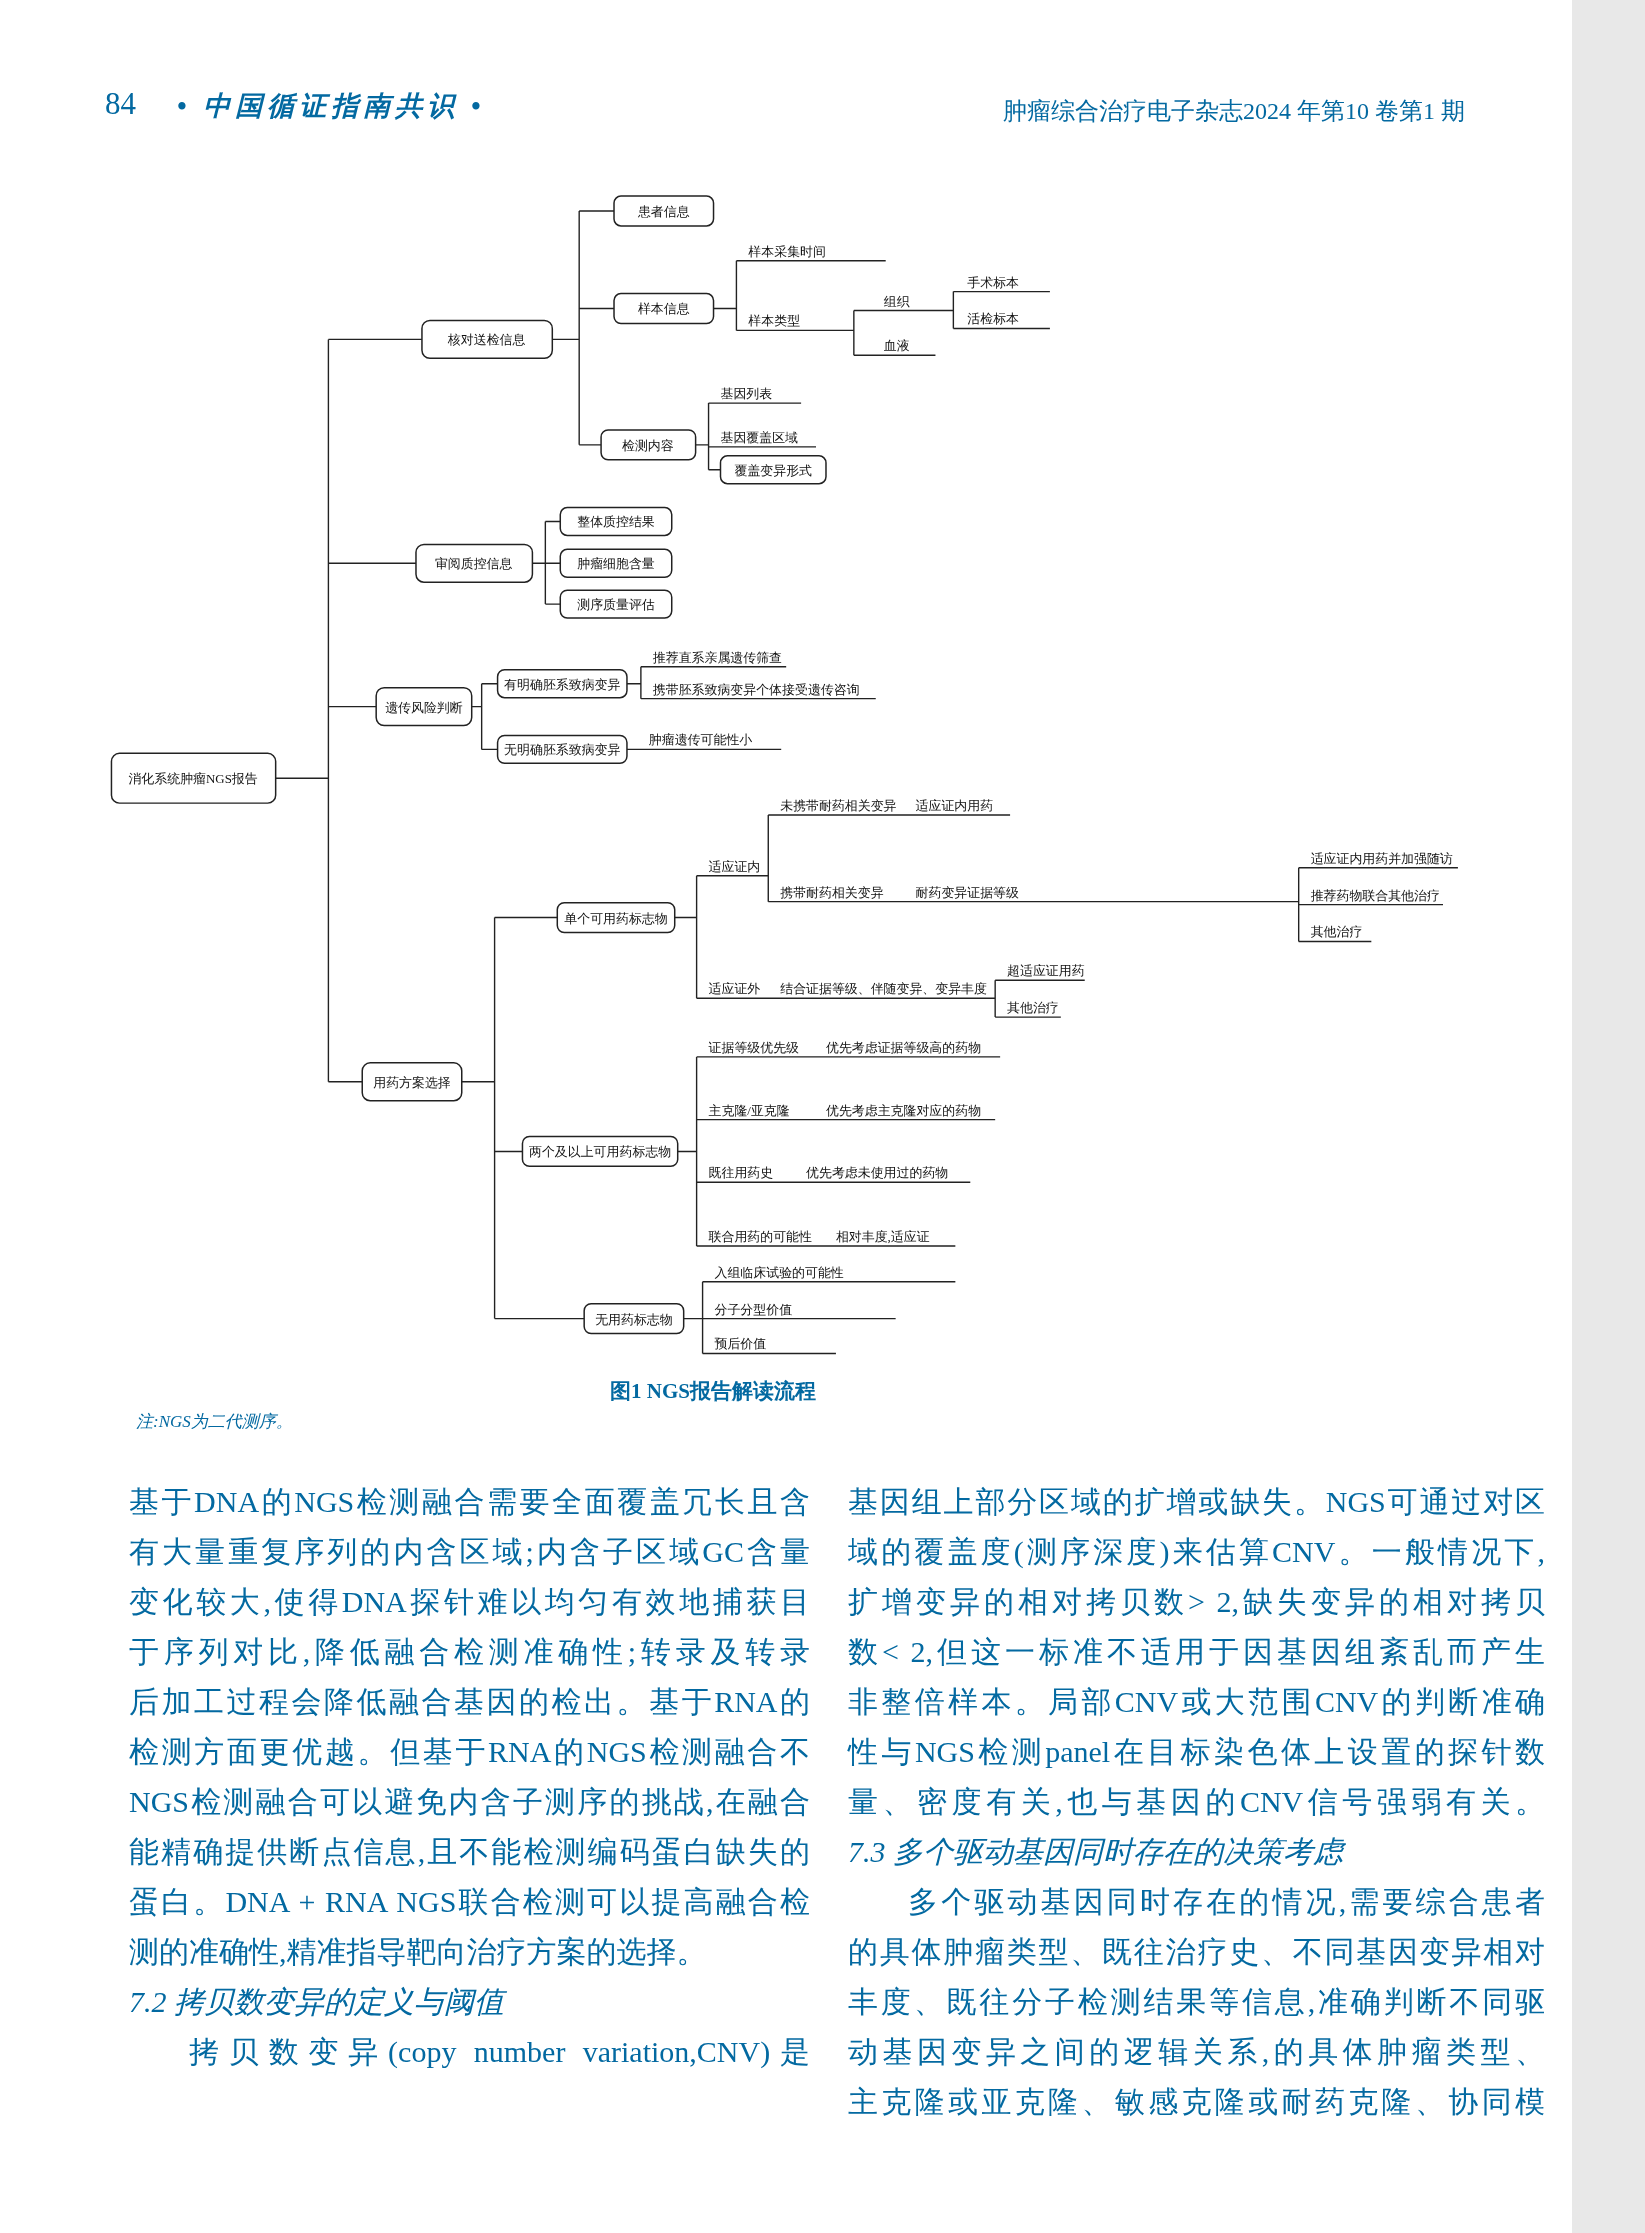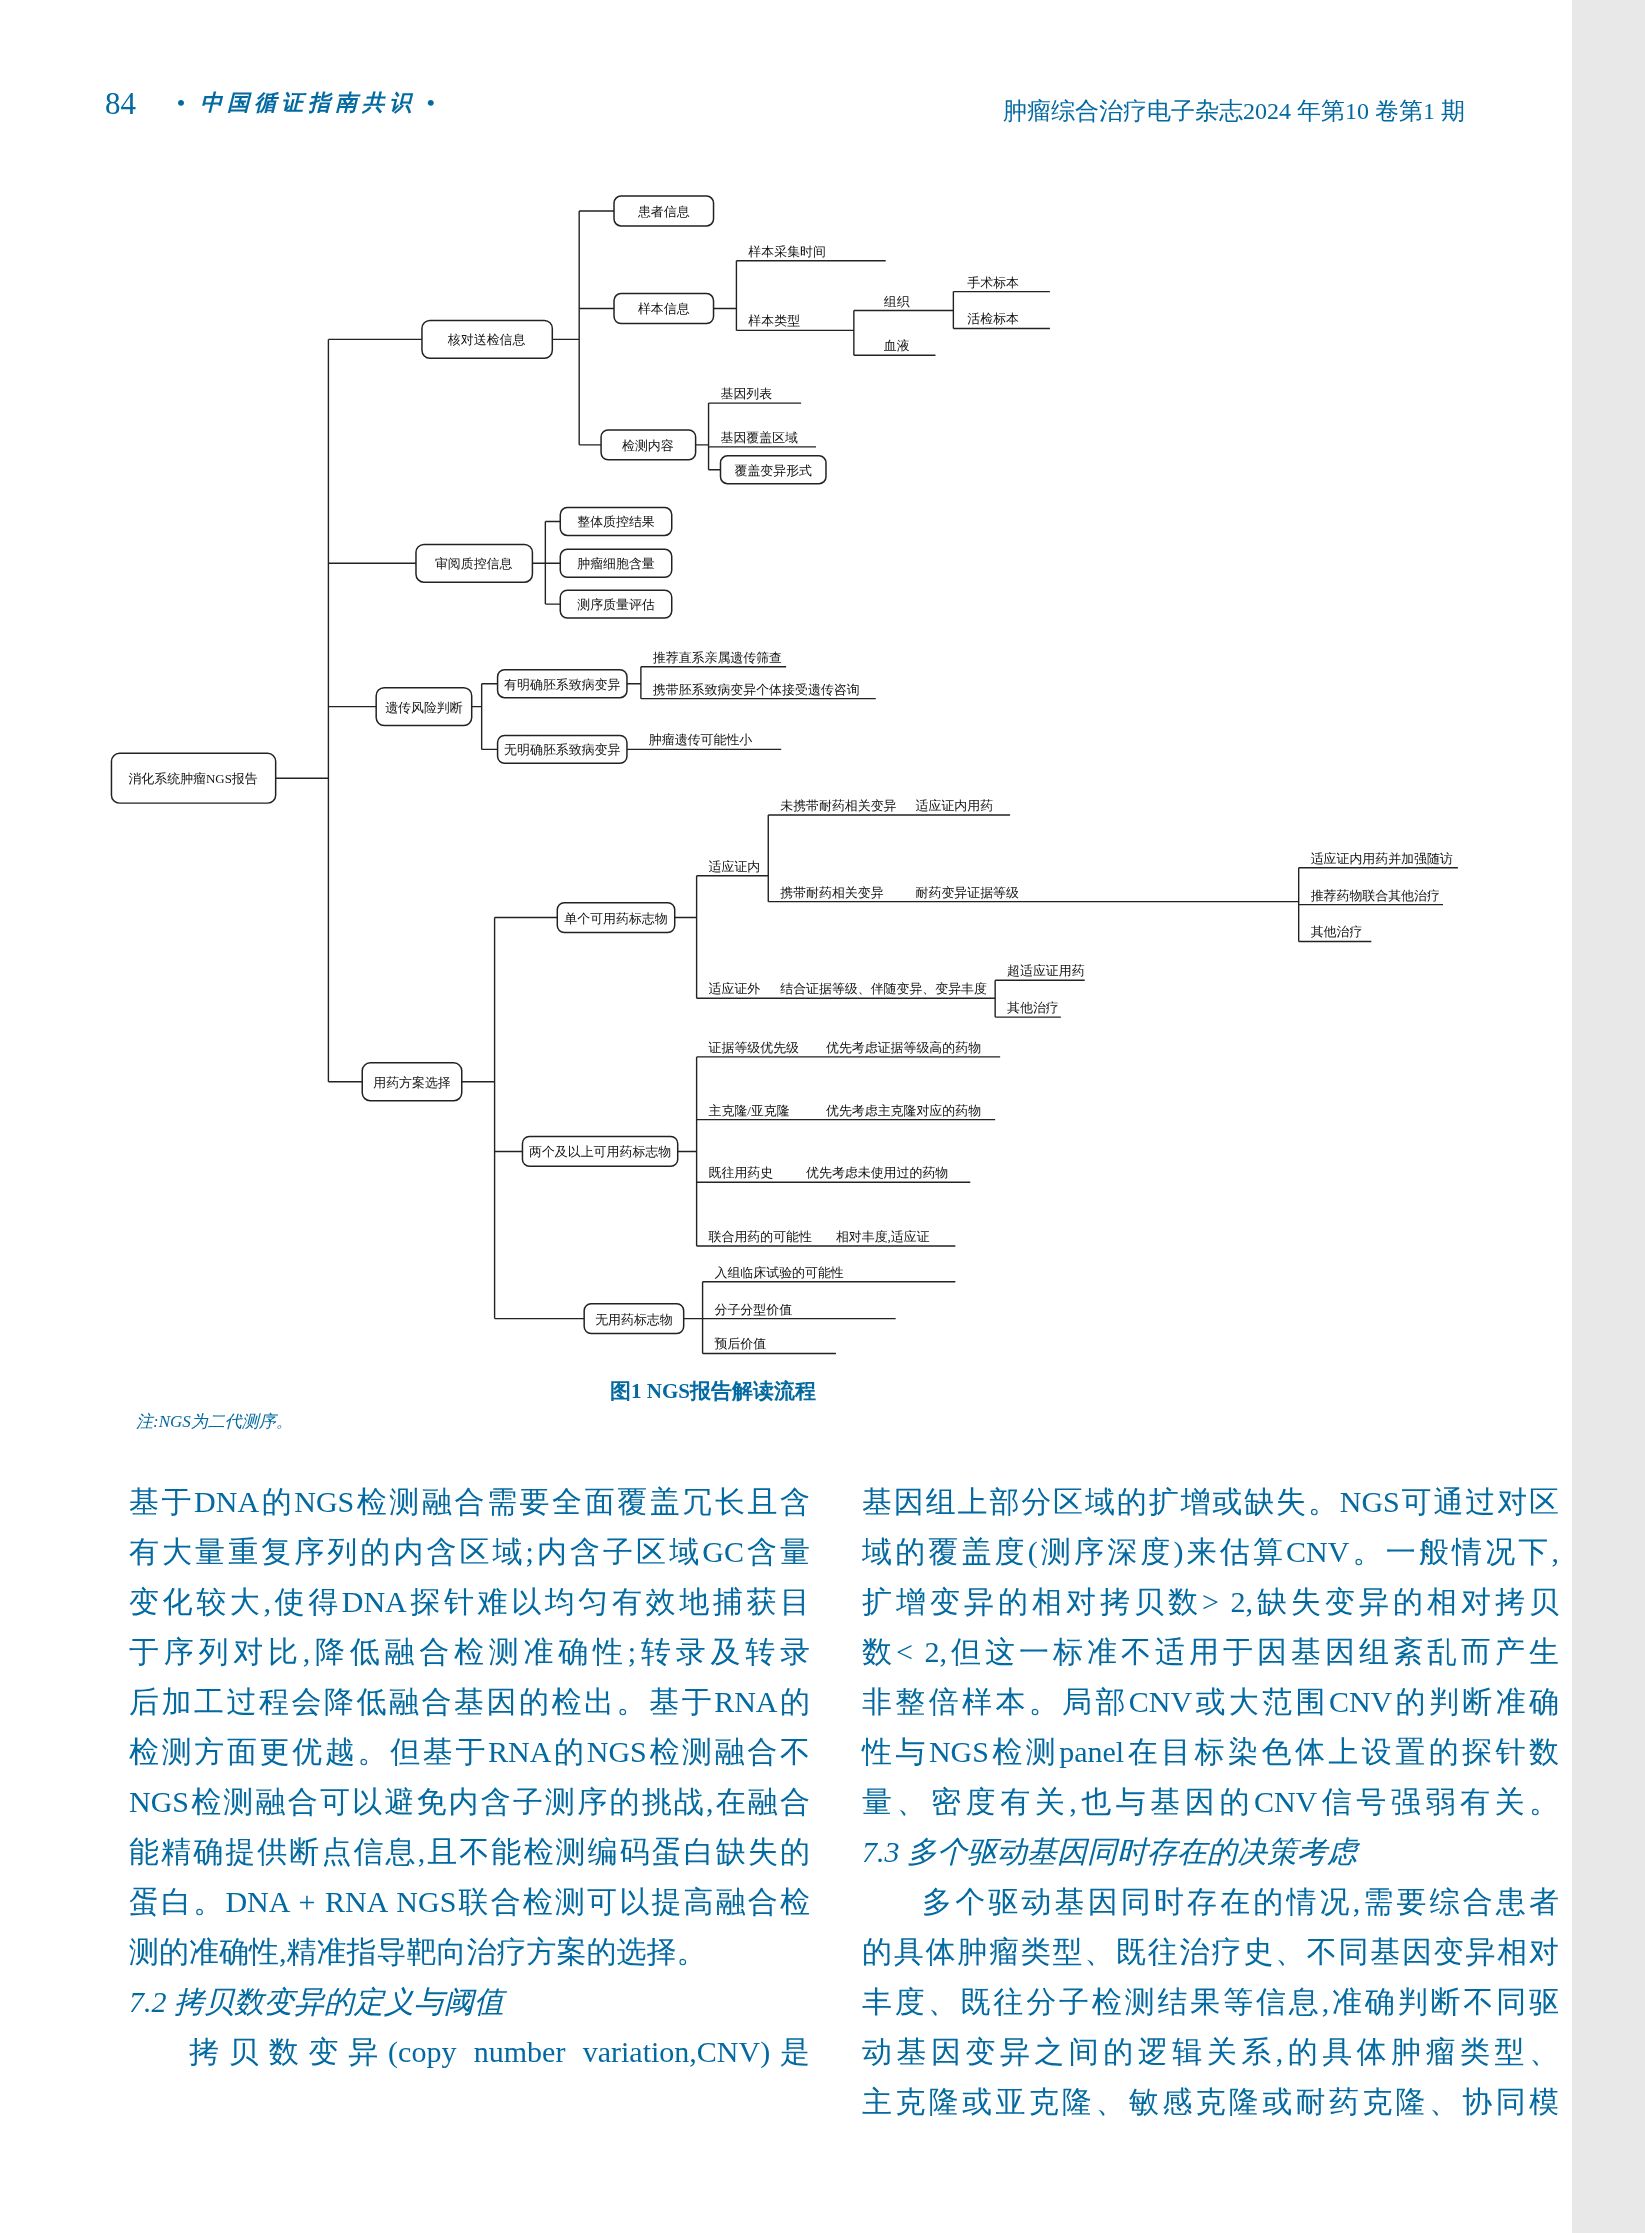--- a/index.html
+++ b/index.html
@@ -1,36 +1,36 @@
 <!DOCTYPE html>
 <html><head>
 <meta charset="utf-8">
 <style>
   html,body{margin:0;padding:0;background:#e8e8e8;}
   #page{position:relative;width:1572px;height:2234px;background:#ffffff;overflow:hidden;
         font-family:"Liberation Serif","DejaVu Serif",serif;color:#0369a1;}
   .abs{position:absolute;}
   
   #pageno{left:105px;top:86px;font-size:31px;}
-  #hleft{left:177px;top:88px;font-size:22px;font-style:italic;font-weight:bold;letter-spacing:5px;}
+  #hleft{left:177px;top:88px;font-size:27px;font-style:italic;font-weight:bold;letter-spacing:5px;}
   #hright{right:107px;top:95px;font-size:24px;}
   
   svg{position:absolute;left:0;top:0;}
   .wire path{fill:none;stroke:#222;stroke-width:1.4;}
   .node rect{fill:#fff;stroke:#222;stroke-width:1.5;}
   .node text{text-anchor:middle;font-size:13px;fill:#111;
              font-family:"Liberation Serif","DejaVu Serif",serif;}
   text.ll{font-size:13px;fill:#111;font-family:"Liberation Serif","DejaVu Serif",serif;}
   
   #figcap{left:318px;top:1377px;width:498px;text-align:right;font-size:21px;font-weight:bold;}
   #fignote{left:136px;top:1410px;font-size:17px;font-style:italic;}
   
   .col{position:absolute;top:1477px;font-size:30px;line-height:50px;}
   #colL{left:129px;width:681px;}
-  #colR{left:848px;width:697px;margin-left:14px;}
+  #colR{left:848px;width:697px;}
   .bl{height:50px;white-space:nowrap;}
   .j{white-space:normal;text-align:justify;text-align-last:justify;}
   .h{font-style:italic;text-align-last:auto;}
   .ind{text-indent:60px;}
 </style>
 </head>
 <body>
 
 <div id="page">
 

